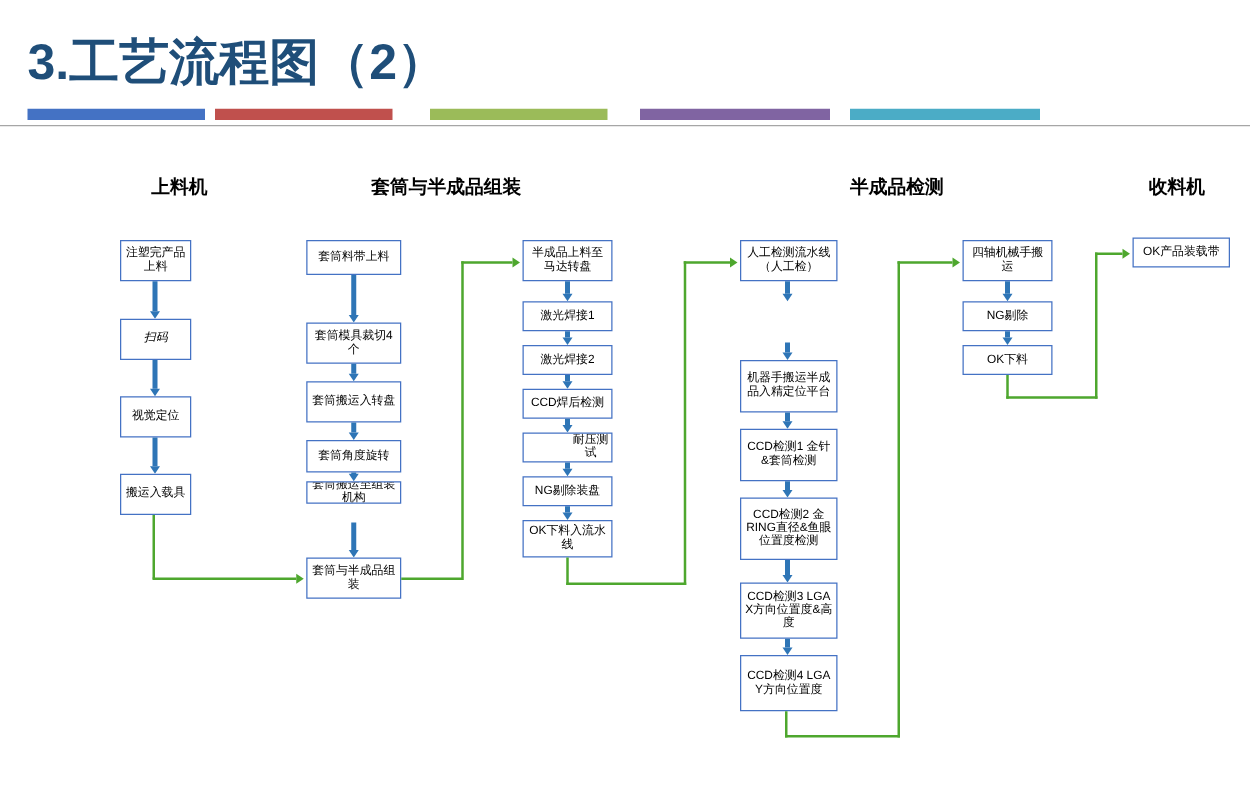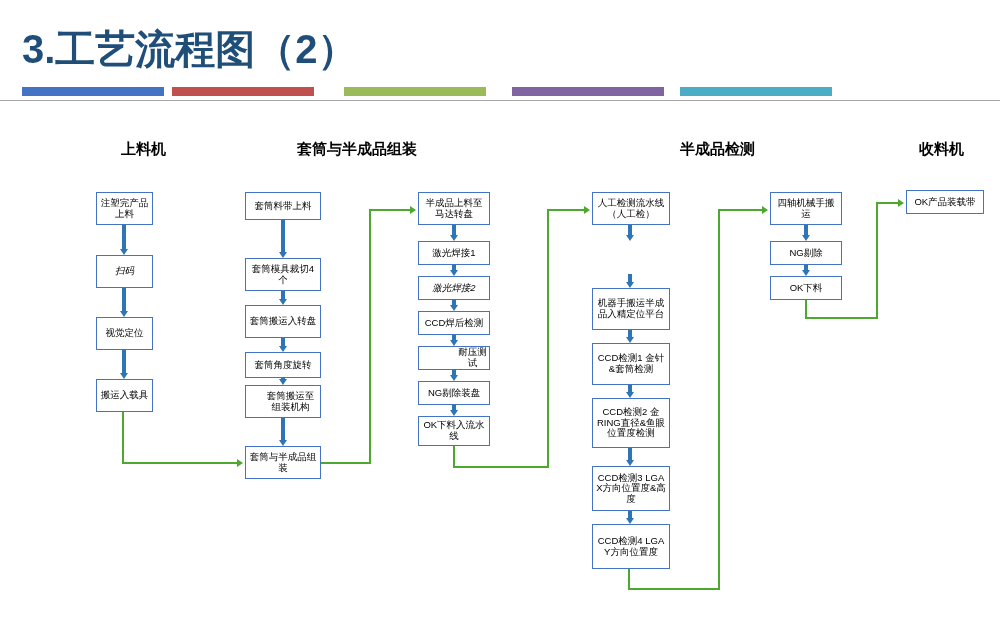--- a/index.html
+++ b/index.html
@@ -136,40 +136,40 @@
   <div class="arrow-down" style="left:278.5px; top:299px;"></div>
 
   <div class="node" style="left:245px; top:305px; width:76px; height:33px;">套筒搬运入转盘</div>
   <div class="seg" style="left:281px; top:338px; width:4px; height:8px;"></div>
   <div class="arrow-down" style="left:278.5px; top:346px;"></div>
 
   <div class="node" style="left:245px; top:352px; width:76px; height:26px;">套筒角度旋转</div>
   <div class="seg" style="left:281px; top:378px; width:4px; height:2px;"></div>
   <div class="arrow-down" style="left:278.5px; top:379px;"></div>
 
-  <div class="node" style="left:245px; top:385px; width:76px; height:33px;padding-left:17px;">套筒搬运至组装机构</div>
+  <div class="node" style="left:245px; top:385px; width:76px; height:18px;">套筒搬运至组装机构</div>
   <div class="seg" style="left:281px; top:418px; width:4px; height:22px;"></div>
   <div class="arrow-down" style="left:278.5px; top:440px;"></div>
 
   <div class="node" style="left:245px; top:446px; width:76px; height:33px;">套筒与半成品组装</div>
 
   <div class="seg green" style="left:321px; top:462px; width:49px; height:2px;"></div>
   <div class="seg green" style="left:369px; top:209px; width:2px; height:255px;"></div>
   <div class="seg green" style="left:369px; top:209px; width:41px; height:2px;"></div>
   <div class="arrow-right" style="left:410px; top:205.5px;"></div>
 
   <div class="node" style="left:418px; top:192px; width:72px; height:33px;">半成品上料至马达转盘</div>
   <div class="seg" style="left:452px; top:225px; width:4px; height:10px;"></div>
   <div class="arrow-down" style="left:449.5px; top:235px;"></div>
 
   <div class="node" style="left:418px; top:241px; width:72px; height:24px;">激光焊接1</div>
   <div class="seg" style="left:452px; top:265px; width:4px; height:5px;"></div>
   <div class="arrow-down" style="left:449.5px; top:270px;"></div>
 
-  <div class="node" style="left:418px; top:276px; width:72px; height:24px;font-style:italic;">激光焊接2</div>
+  <div class="node" style="left:418px; top:276px; width:72px; height:24px;">激光焊接2</div>
   <div class="seg" style="left:452px; top:300px; width:4px; height:5px;"></div>
   <div class="arrow-down" style="left:449.5px; top:305px;"></div>
 
   <div class="node" style="left:418px; top:311px; width:72px; height:24px;">CCD焊后检测</div>
   <div class="seg" style="left:452px; top:335px; width:4px; height:5px;"></div>
   <div class="arrow-down" style="left:449.5px; top:340px;"></div>
 
   <div class="node" style="left:418px; top:346px; width:72px; height:24px;padding-left:39px;">耐压测试</div>
   <div class="seg" style="left:452px; top:370px; width:4px; height:5px;"></div>
   <div class="arrow-down" style="left:449.5px; top:375px;"></div>

